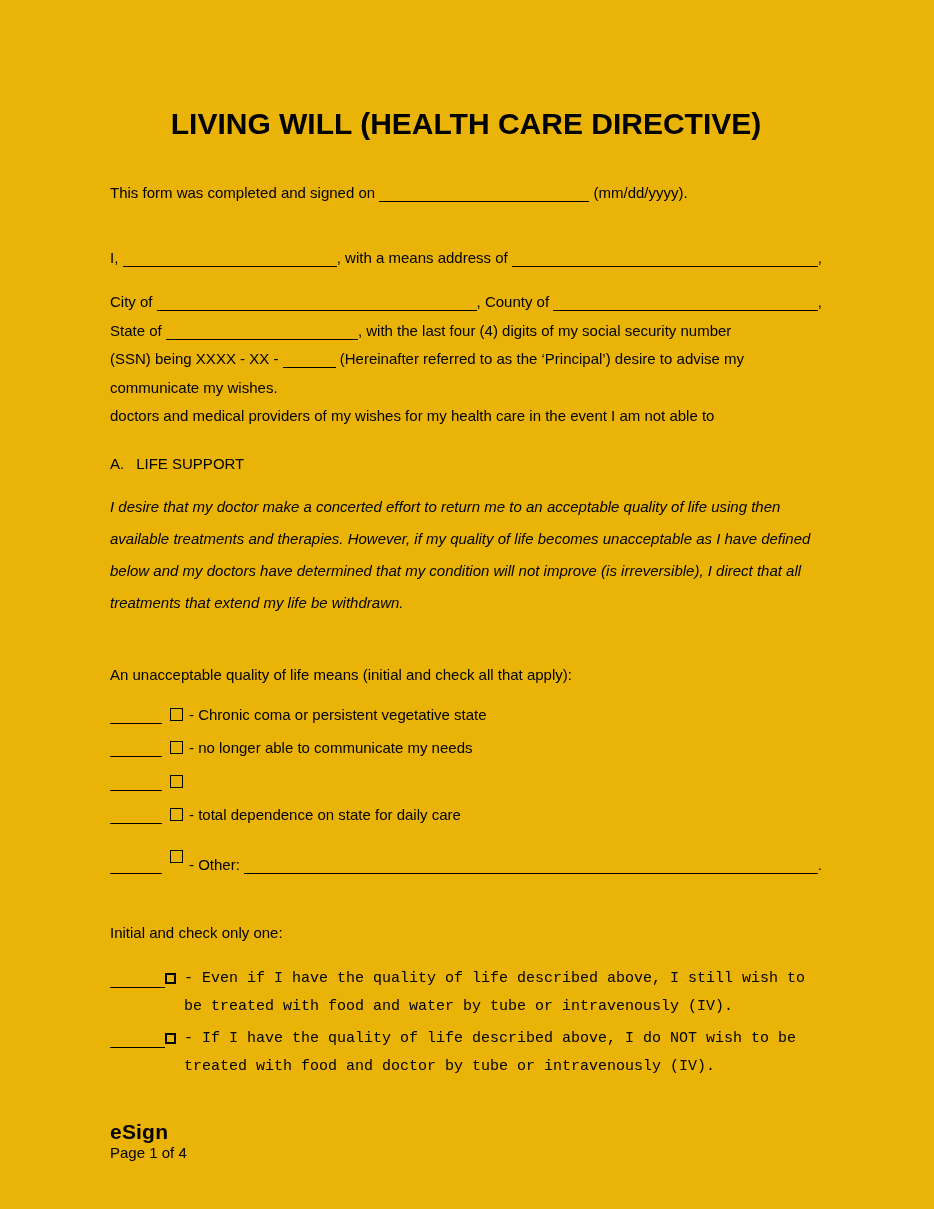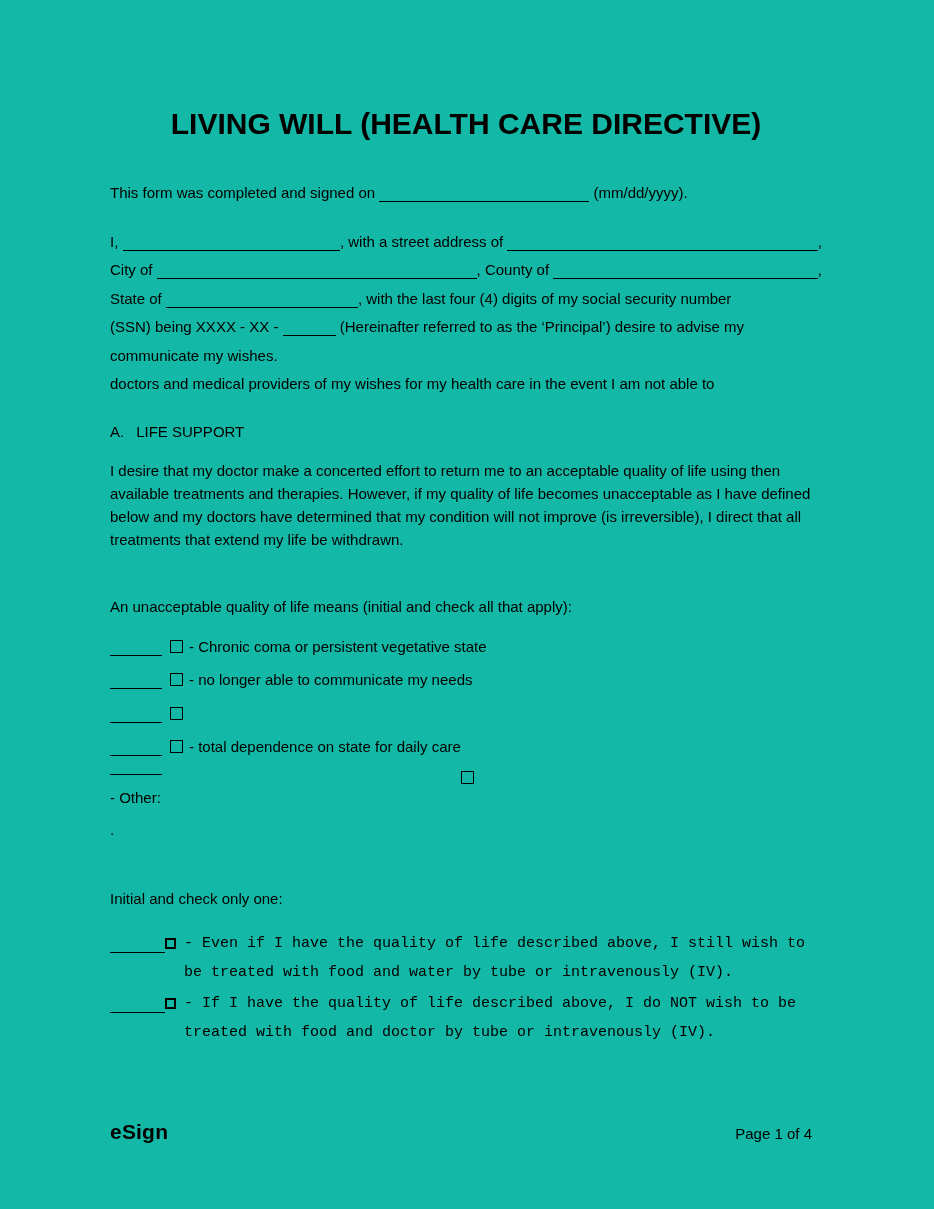--- a/index.html
+++ b/index.html
@@ -1,28 +1,28 @@
 <!DOCTYPE html>
 <html><head>
 <meta charset="utf-8">
 <style>
   * { box-sizing: border-box; }
   html, body { margin: 0; padding: 0; background: #ffffff; }
   .page {
     position: relative;
     width: 934px;
     height: 1209px;
-    background: #14b8a6;
+    background: #eab308;
     color: #000000;
     font-family: "Liberation Sans", sans-serif;
     font-size: 15px;
     padding: 0 112px 0 110px;
     overflow: hidden;
   }
-  .t { white-space: pre; }
+  .t { white-space: pre; margin-top: 16px; }
   h1.title {
     margin: 106px 0 0 0;
     font-size: 30px;
     line-height: 36px;
     font-weight: bold;
     text-align: center;
   }
   .line, .para p { line-height: 28.5px; margin: 0; }
   .completion { margin-top: 37px; }
   .principal { margin-top: 20px; }
@@ -38,25 +38,25 @@
     display: inline-block;
     height: 16px;
     border-bottom: 1.6px solid #000;
     vertical-align: -4px;
   }
   .w210 { width: 210px; }
   .w192 { width: 192px; }
   .w53  { width: 53px; }
   .heading-a { margin: 19px 0 0 0; font-weight: normal; line-height: 28.5px; }
   .heading-a .letter { margin-right: 12px; }
-  .para-a { margin: 13px 0 0 0; line-height: 23px; max-width: 714px; }
+  .para-a { margin: 13px 0 0 0; line-height: 32px; max-width: 714px; font-style: italic; }
   .instruction { margin: 42px 0 0 0; line-height: 28.5px; }
   .checklist { margin-top: 11px; }
   .check-item { line-height: 28.5px; margin-bottom: 5px; white-space: nowrap; }
-  .check-item.flexline { white-space: normal; flex-direction: column; }
+  .check-item.flexline { white-space: normal; }
   .init-blank {
     display: inline-block;
     width: 52px;
     height: 16px;
     border-bottom: 1.6px solid #000;
     vertical-align: -4px;
   }
   .checkbox {
     display: inline-block;
     width: 13px;
@@ -95,40 +95,41 @@
     max-width: 622px;
   }
   .footer {
     position: absolute;
     left: 110px;
     right: 122px;
     top: 1120px;
     display: flex;
     justify-content: space-between;
     align-items: baseline;
+    flex-direction: column;
   }
   .brand { font-weight: bold; font-size: 21px; letter-spacing: 0.2px; }
   .page-label { font-size: 15px; }
 </style>
 </head>
 <body>
 
 <div class="page">
 
   <h1 class="title">LIVING WILL (HEALTH CARE DIRECTIVE)</h1>
 
   <p class="line completion">
     <span class="t">This form was completed and signed on </span><span class="blank w210"></span><span class="t"> (mm/dd/yyyy).</span>
   </p>
 
   <div class="principal para">
     <div class="flexline">
       <span class="t">I, </span>
         <span class="fblank" style="flex-grow:215"></span>
-        <span class="t">, with a street address of </span>
+        <span class="t">, with a means address of </span>
         <span class="fblank" style="flex-grow:307"></span>
         <span class="t">,</span>
     </div>
     <div class="flexline">
       <span class="t">City of </span>
         <span class="fblank" style="flex-grow:312"></span>
         <span class="t">, County of </span>
         <span class="fblank" style="flex-grow:258"></span>
         <span class="t">,</span>
     </div>

